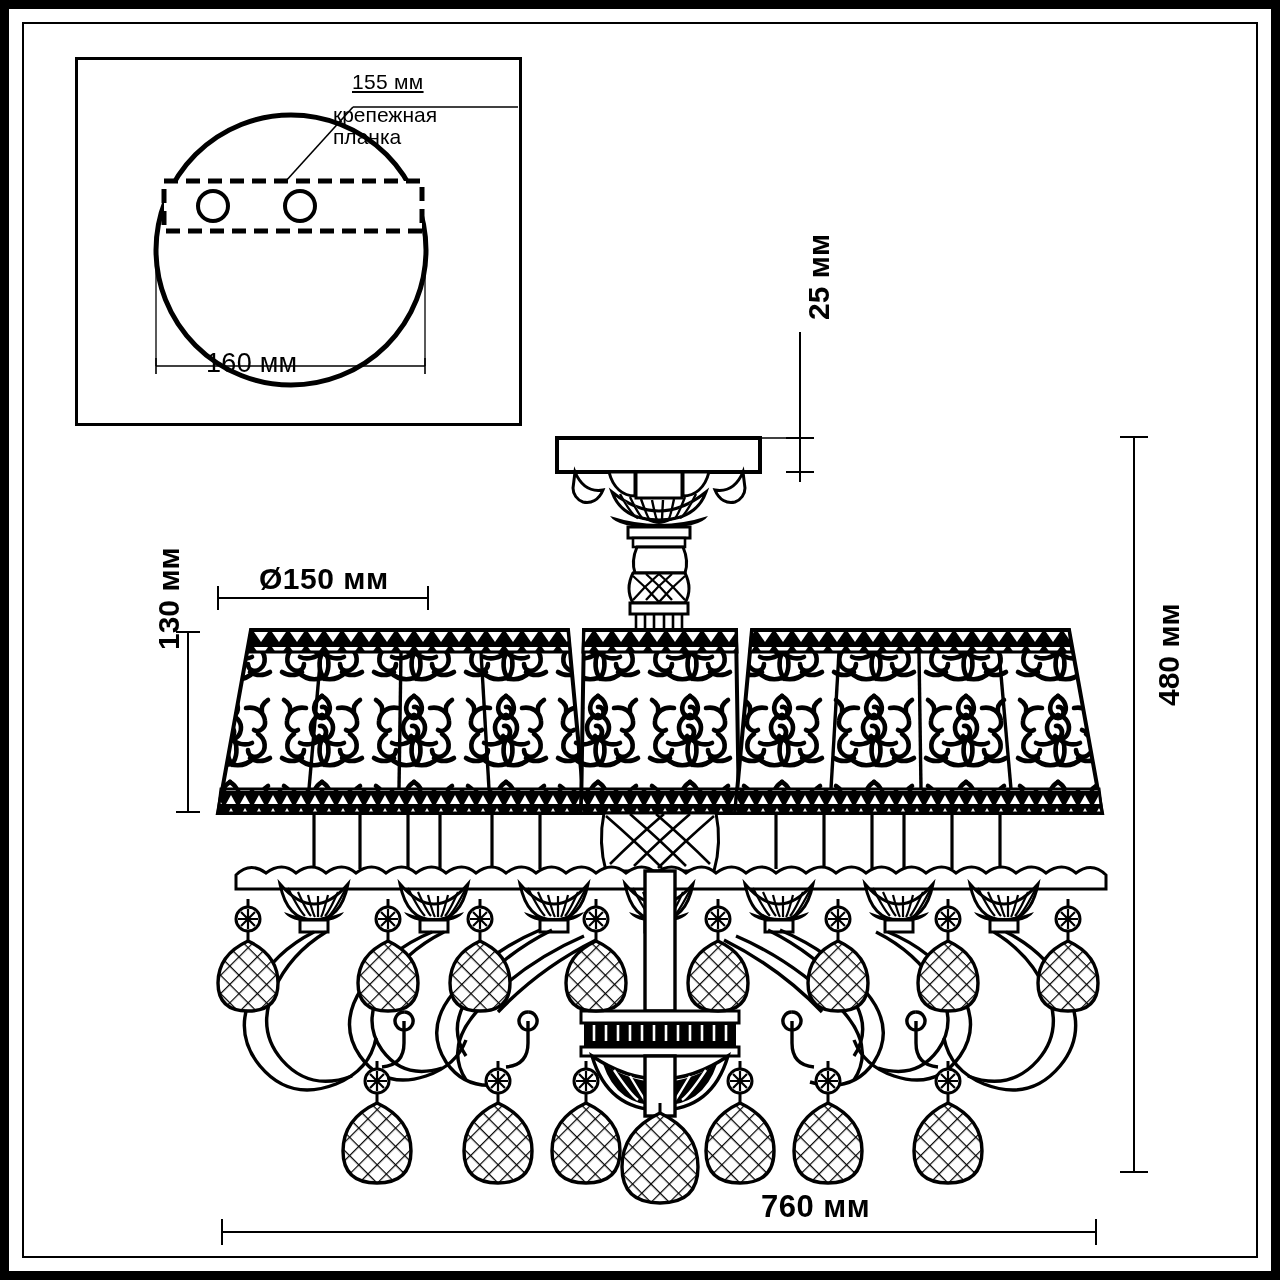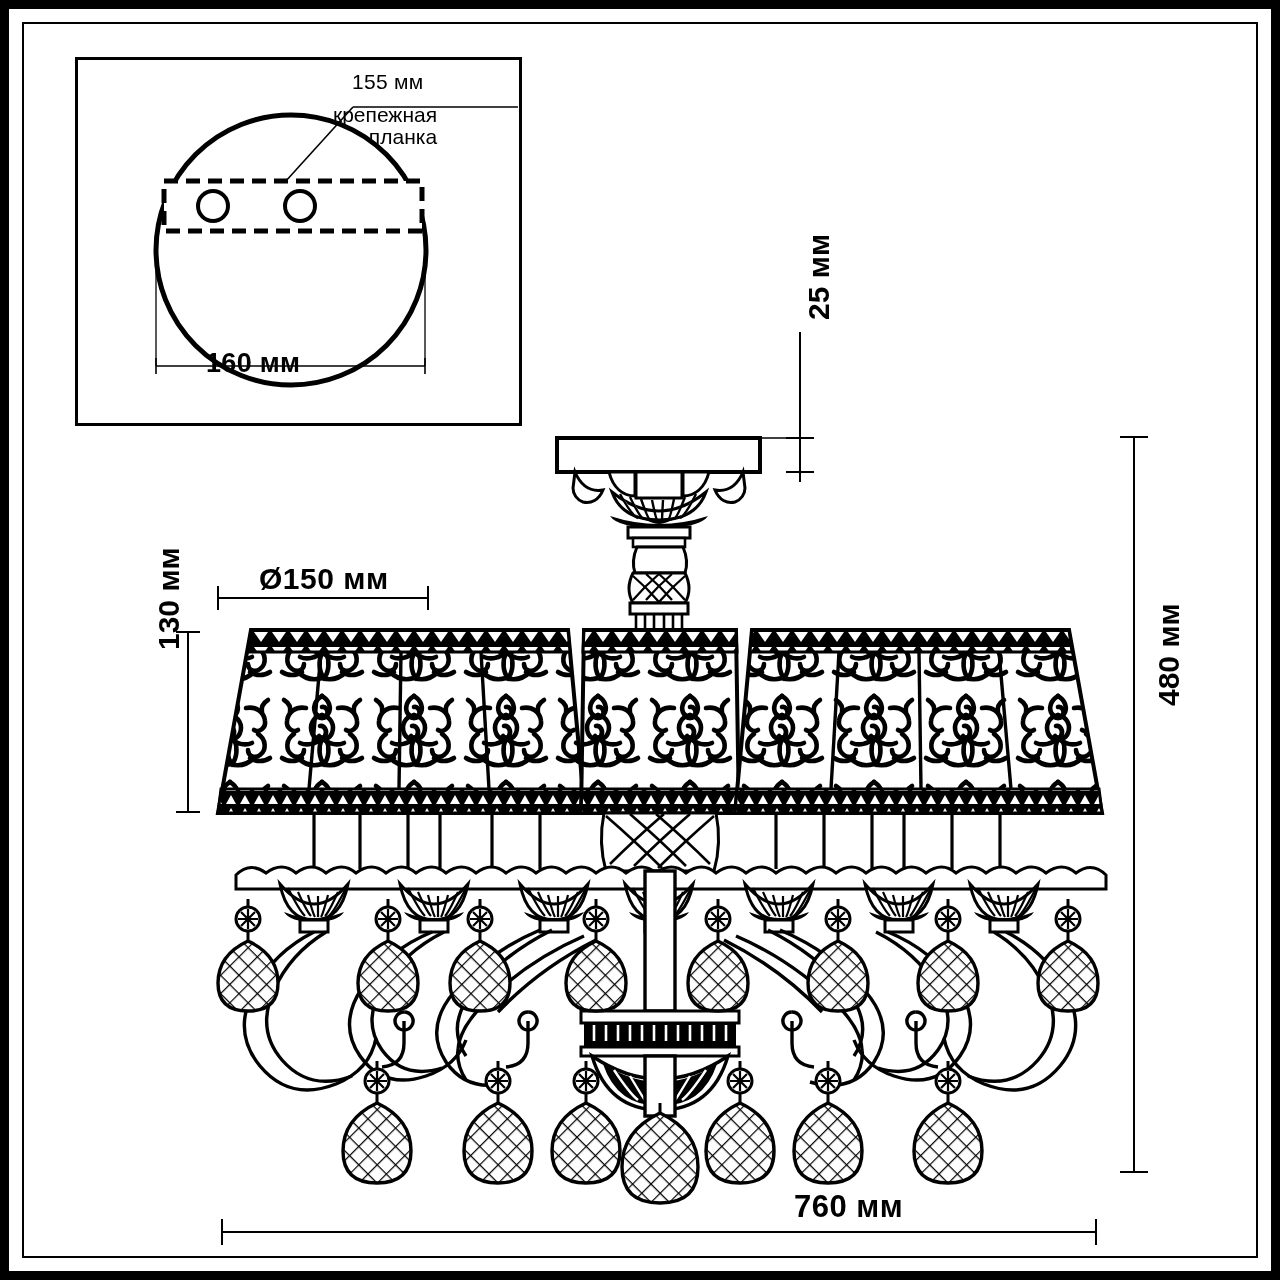--- a/index.html
+++ b/index.html
@@ -8,32 +8,32 @@
   #root{position:relative;width:1280px;height:1280px;background:#fff;}
   .frame-outer{position:absolute;left:0;top:0;width:1280px;height:1280px;
        box-sizing:border-box;border:9px solid #000;}
   .frame-inner{position:absolute;left:22px;top:22px;width:1236px;height:1236px;
        box-sizing:border-box;border:2px solid #000;}
   .inset-box{position:absolute;left:75px;top:57px;width:447px;height:369px;
        box-sizing:border-box;border:3px solid #000;background:#fff;}
   svg{display:block;}
   .lbl{position:absolute;color:#000;white-space:nowrap;
        font-family:"Liberation Sans","DejaVu Sans",sans-serif;}
-  .lbl-155{left:352px;top:70px;font-size:21px;letter-spacing:.3px;}
-  .lbl-krep{left:333px;top:104px;font-size:21px;line-height:22px;text-align:right;}
-  .lbl-160{left:206px;top:348px;font-size:27px;font-weight:bold;letter-spacing:.3px;}
+  .lbl-155{left:352px;top:70px;font-size:21px;letter-spacing:.3px;text-decoration:underline;}
+  .lbl-krep{left:333px;top:104px;font-size:21px;line-height:22px;text-align:left;}
+  .lbl-160{left:206px;top:348px;font-size:27px;font-weight:normal;letter-spacing:.3px;}
   .lbl-25{left:802px;top:320px;font-size:30px;font-weight:bold;
        transform:rotate(-90deg);transform-origin:left top;
        position:absolute;}
   .lbl-150{left:259px;top:562px;font-size:30px;font-weight:bold;letter-spacing:.5px;}
   .lbl-130{left:152px;top:650px;font-size:30px;font-weight:bold;
        transform:rotate(-90deg);transform-origin:left top;position:absolute;}
   .lbl-480{left:1152px;top:706px;font-size:30px;font-weight:bold;
        transform:rotate(-90deg);transform-origin:left top;position:absolute;}
-  .lbl-760{left:761px;top:1189px;font-size:31px;font-weight:bold;letter-spacing:.5px;margin-left:33px;}
+  .lbl-760{left:761px;top:1189px;font-size:31px;font-weight:bold;letter-spacing:.5px;}
 </style>
 </head>
 <body>
 
 <div id="root">
 
   <svg width="1280" height="1280" viewBox="0 0 1280 1280" style="position:absolute;left:0;top:0;">
     <defs>
 
       <pattern id="lattice" width="13" height="13" patternUnits="userSpaceOnUse" patternTransform="rotate(45)">

